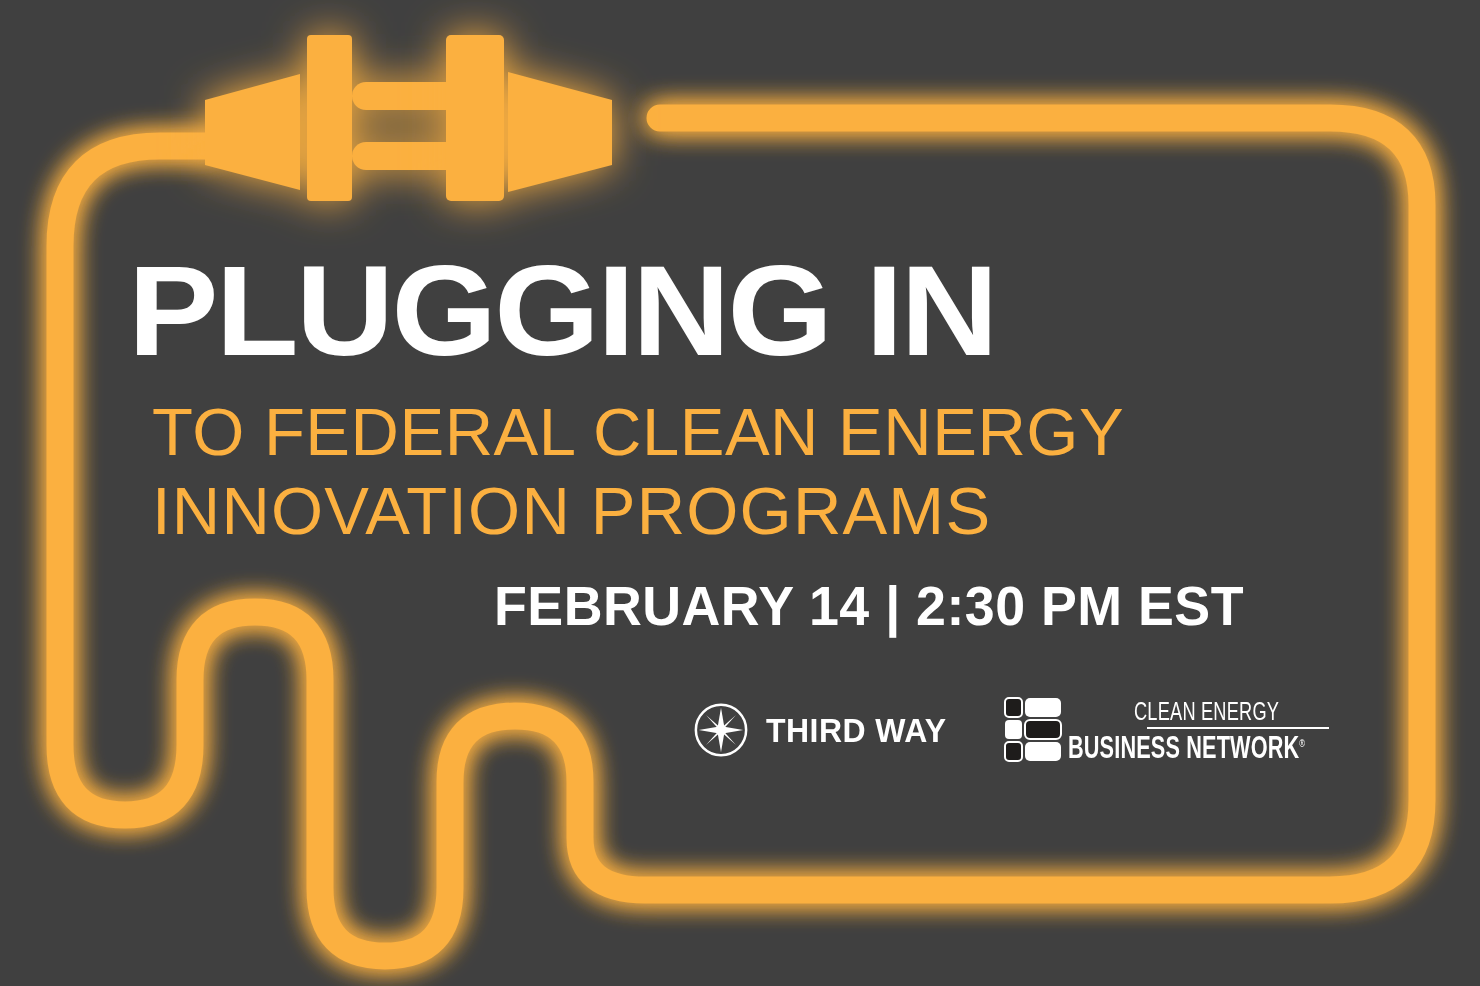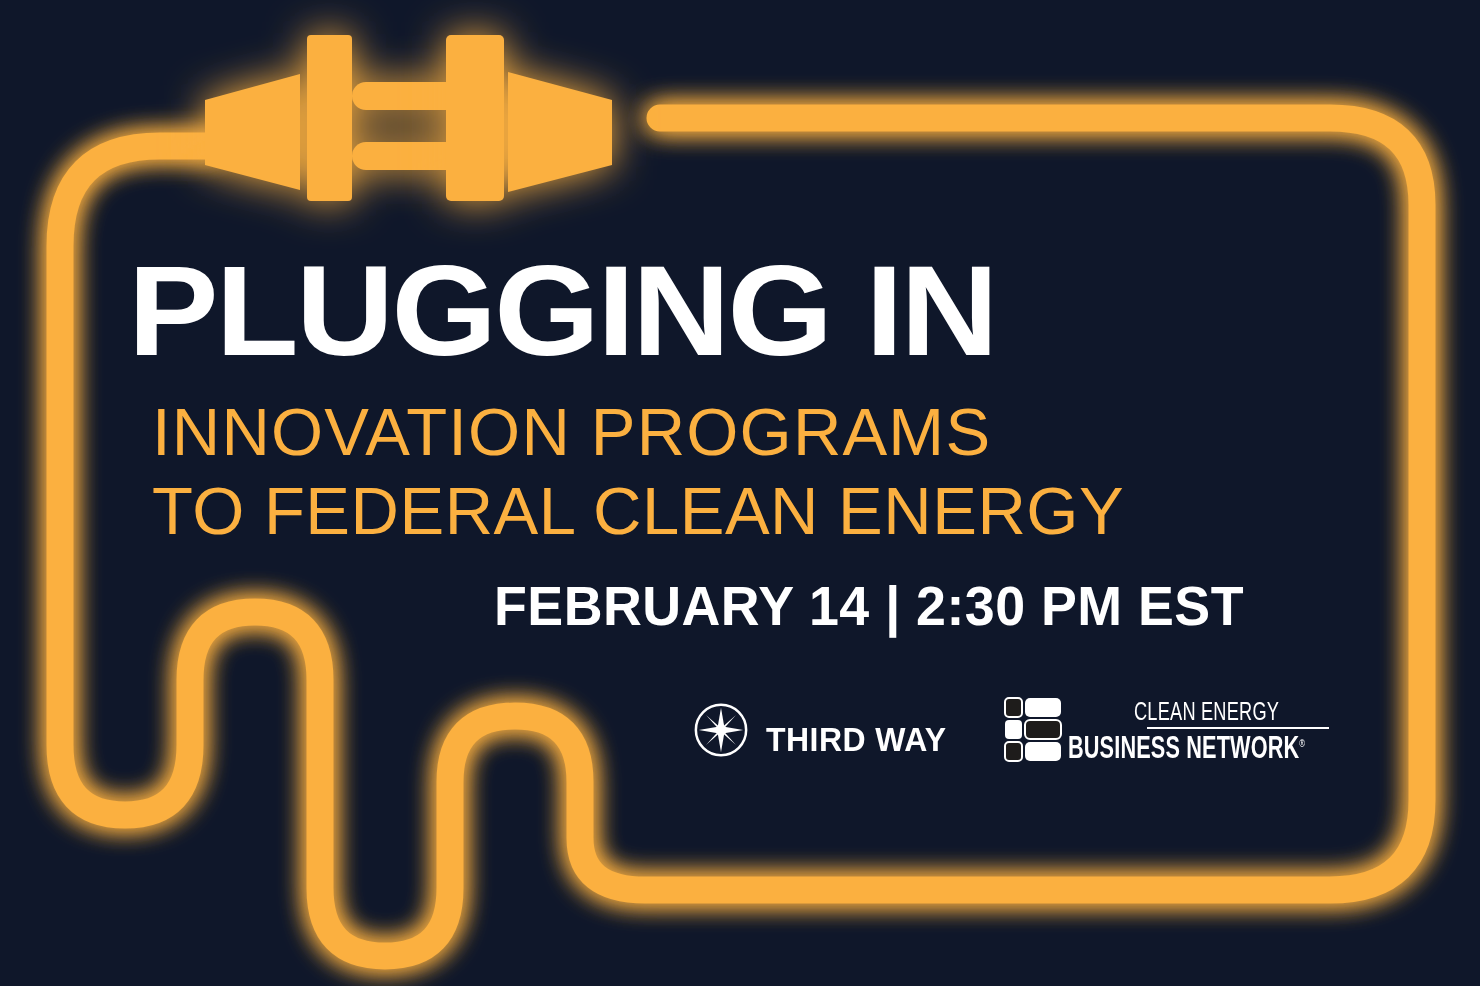--- a/index.html
+++ b/index.html
@@ -7,21 +7,21 @@
     margin: 0;
     padding: 0;
     background: #000;
   }
   * { box-sizing: border-box; }
 
   .poster {
     position: relative;
     width: 1480px;
     height: 986px;
-    background: #0f172a;
+    background: #404040;
     overflow: hidden;
     font-family: "Liberation Sans", "DejaVu Sans", sans-serif;
     text-decoration: underline;
   }
 
   
   .artwork {
     position: absolute;
     inset: 0;
     width: 1480px;
@@ -92,21 +92,21 @@
     left: 692px;
     top: 690px;
     display: flex;
     align-items: center;
     gap: 46px;
     height: 80px;
   }
 
   .tw-logo {
     display: flex;
-    align-items: flex-end;
+    align-items: center;
     gap: 16px;
   }
   .tw-mark { width: 58px; height: 58px; display: block; }
   .tw-word {
     color: #fff;
     font-size: 34px;
     font-weight: 700;
     letter-spacing: 0.5px;
     white-space: nowrap;
     transform: scaleX(0.94);
@@ -213,22 +213,22 @@
       <rect x="446" y="35" width="58" height="166" rx="5" fill="#fbb040"></rect>
       <path d="M 508 72 L 612 100 L 612 165 L 508 192 Z" fill="#fbb040"></path>
     </g>
   </svg>
 
   <div class="content">
 
     <h1 class="headline">PLUGGING IN</h1>
 
     <h2 class="subhead">
+      <span class="ln ln1">TO FEDERAL CLEAN ENERGY</span>
       <span class="ln ln2">INNOVATION PROGRAMS</span>
-      <span class="ln ln1">TO FEDERAL CLEAN ENERGY</span>
     </h2>
 
     <p class="datetime">FEBRUARY 14 | 2:30 PM EST</p>
 
     <div class="logo-row">
 
       <div class="tw-logo">
         <svg class="tw-mark" viewBox="0 0 60 60">
           <circle cx="30" cy="30" r="26" fill="none" stroke="#ffffff" stroke-width="2.6"></circle>
 

